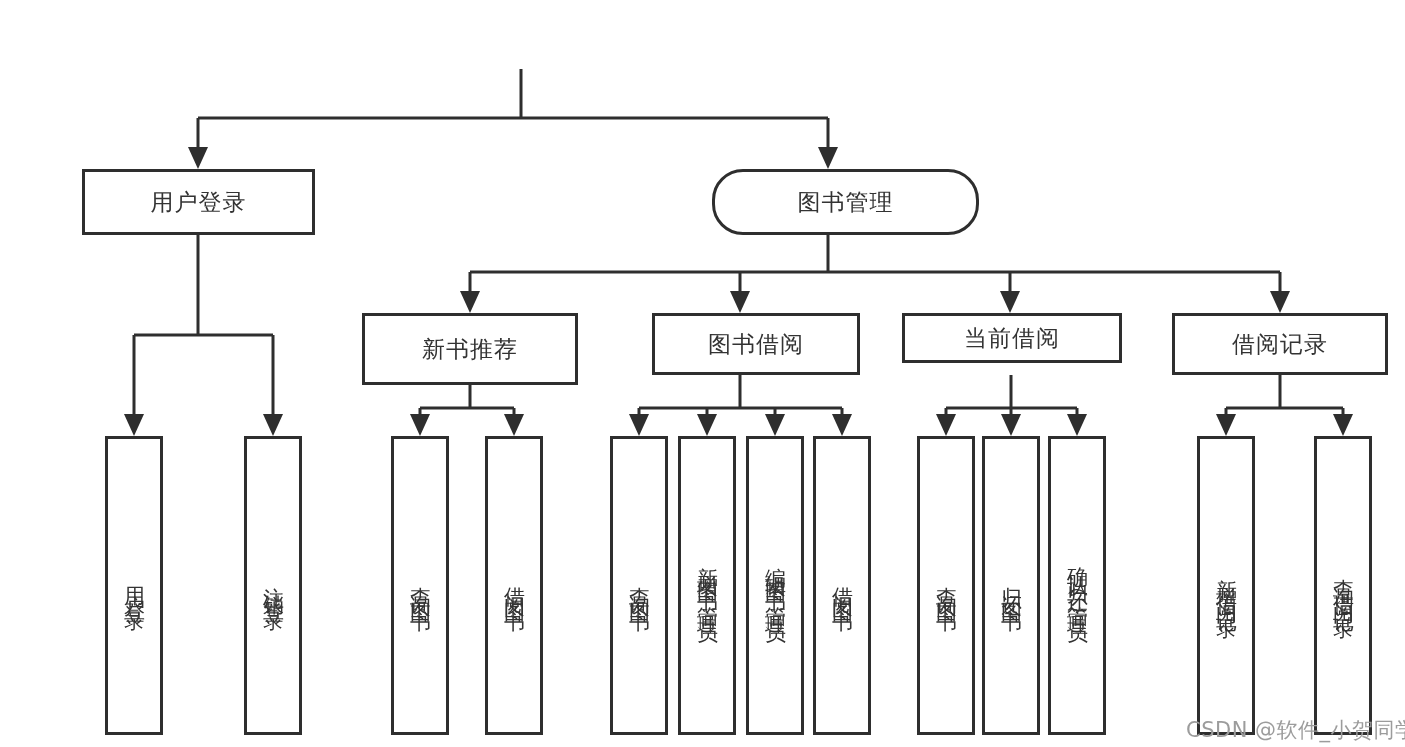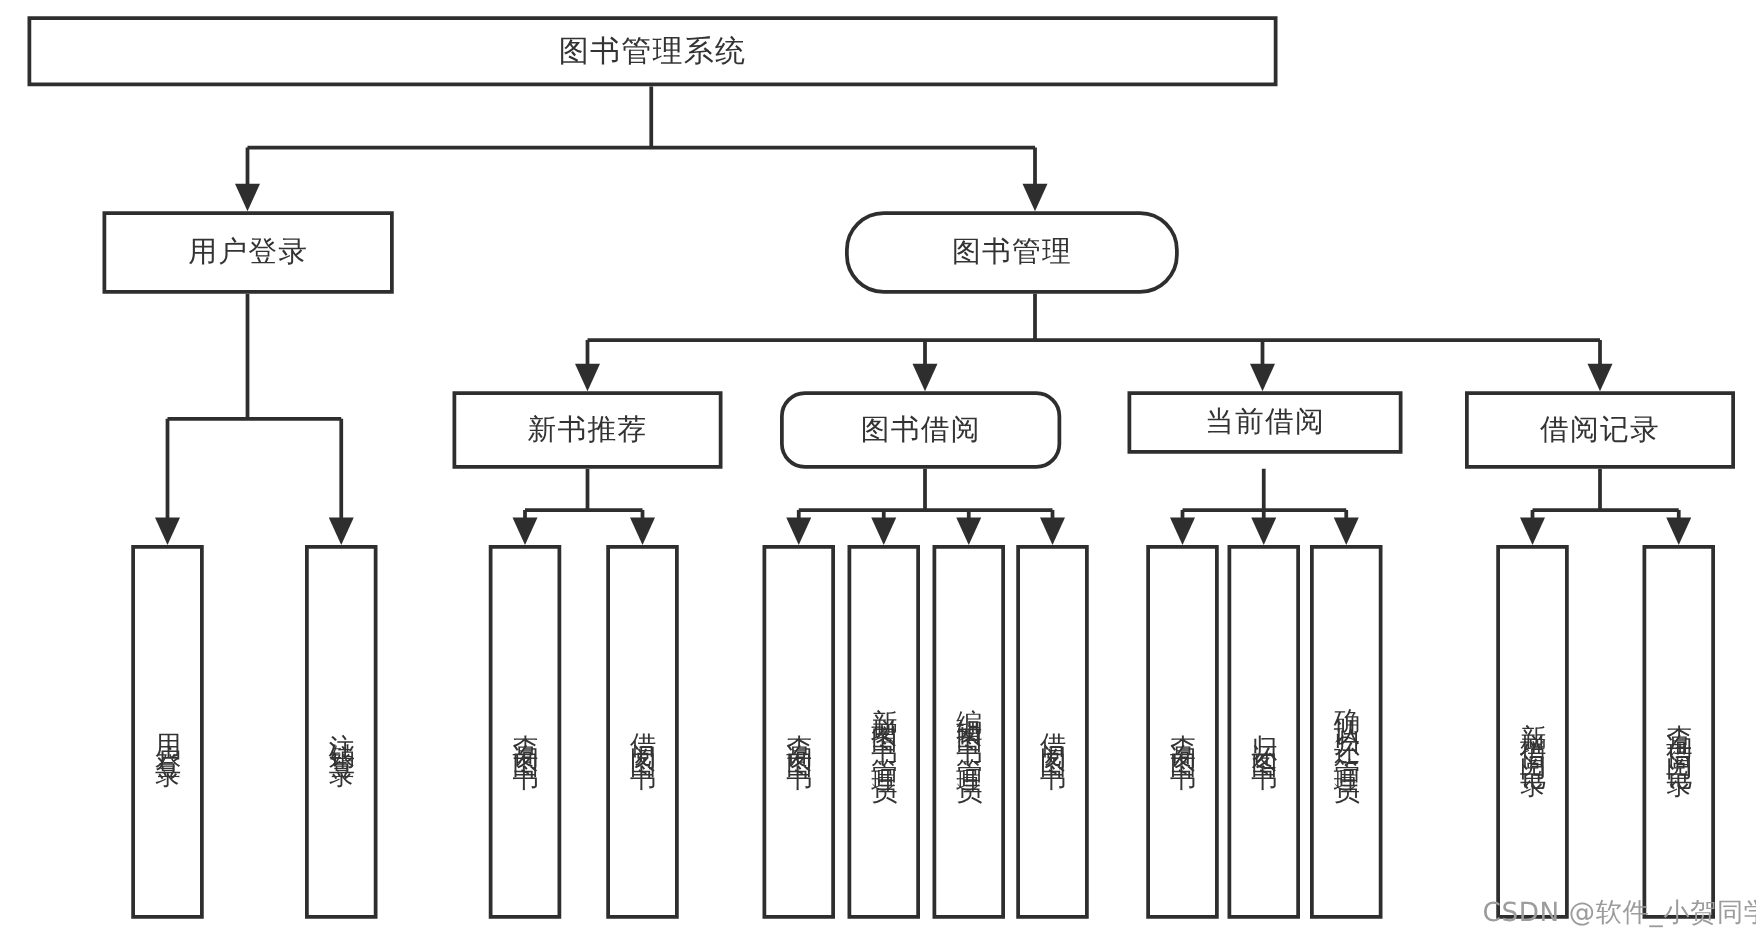--- a/index.html
+++ b/index.html
@@ -75,35 +75,32 @@
       <use href="#arw" x="1077" y="436"></use>
     </g>
 
     <g>
       <path d="M1280,375 V408 M1226,408 H1343 M1226,408 V417 M1343,408 V417" stroke="#2e2e2e" stroke-width="3" fill="none"></path>
       <use href="#arw" x="1226" y="436"></use>
       <use href="#arw" x="1343" y="436"></use>
     </g>
   </svg>
 
-  <div class="box h root" style="left:22px;top:13px;width:1000px;height:56px;">
-    <span>图书管理系统</span>
-  </div>
 
   <div class="box h" style="left:82px;top:169px;width:233px;height:66px;">
     <span>用户登录</span>
   </div>
-  <div class="box h" style="left:676px;top:169px;width:267px;height:66px;border-radius:31px;">
+  <div class="box h" style="left:712px;top:169px;width:267px;height:66px;border-radius:31px;">
     <span>图书管理</span>
   </div>
 
-  <div class="box h" style="left:362px;top:313px;width:216px;height:62px;">
+  <div class="box h" style="left:362px;top:313px;width:216px;height:72px;">
     <span>新书推荐</span>
   </div>
-  <div class="box h" style="left:624px;top:313px;width:225px;height:62px;border-radius:20px;">
+  <div class="box h" style="left:652px;top:313px;width:208px;height:62px;">
     <span>图书借阅</span>
   </div>
   <div class="box h" style="left:902px;top:313px;width:220px;height:50px;">
     <span>当前借阅</span>
   </div>
   <div class="box h" style="left:1172px;top:313px;width:216px;height:62px;">
     <span>借阅记录</span>
   </div>
 
   <div class="box v" style="left:105px;">

